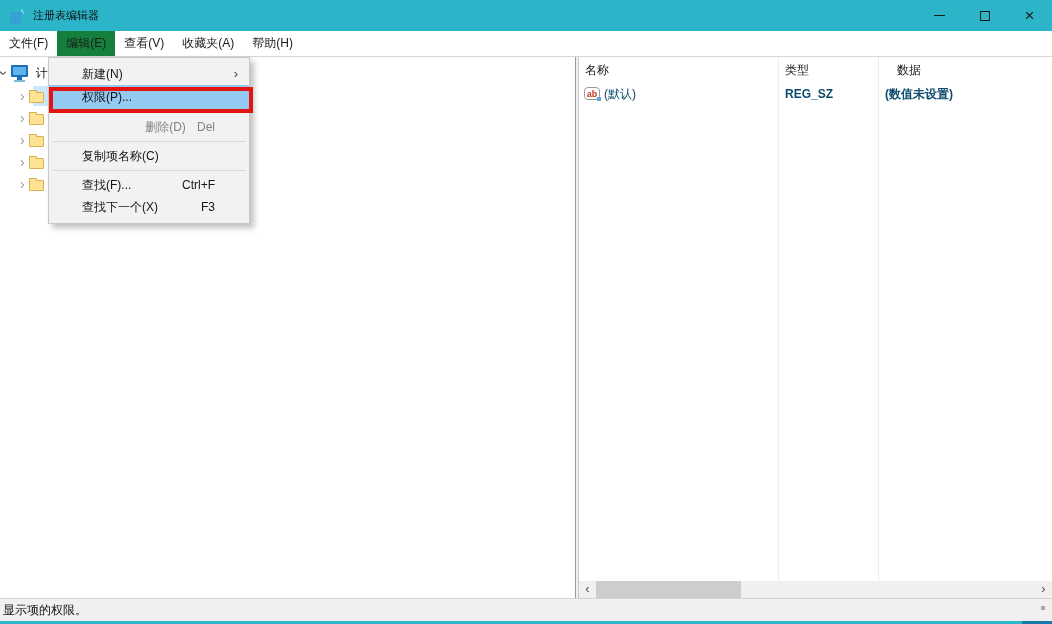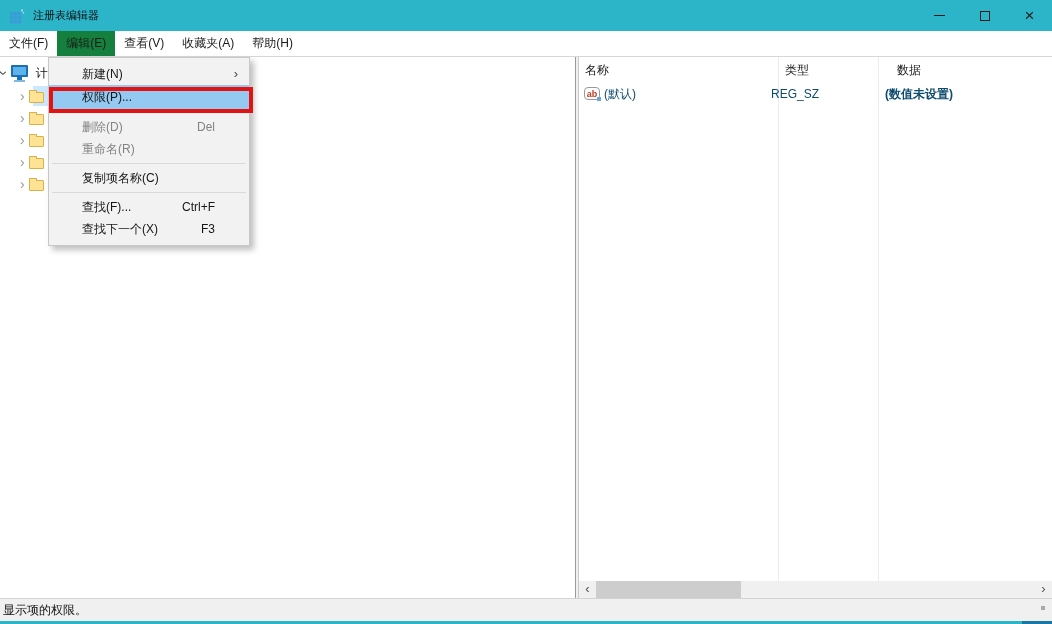--- a/index.html
+++ b/index.html
@@ -38,38 +38,38 @@
   .computer-icon::before { content:""; position:absolute; left:1px; bottom:-7px; width:11px; height:2px; background:#7fb9dd; }
   .tree-label { margin-left:4px; color:#111; }
   .folder-icon { width:15px; height:11px; background:#ffe394; border:1px solid #d8b04e; border-radius:1px; position:relative; margin-left:4px; margin-top:2px; }
   .folder-icon::before { content:""; position:absolute; top:-3px; left:-1px; width:6px; height:2px; background:#ffe394; border:1px solid #d8b04e; border-bottom:none; border-radius:1px 1px 0 0; }
   .tree-selection { position:absolute; left:33px; top:29px; width:160px; height:20px; background:#cce8ff; }
 
   
   .dropdown { position:absolute; left:48px; top:57px; width:202px; background:#f2f2f2; border:1px solid #c8c8c8; box-shadow:4px 4px 6px rgba(0,0,0,0.25); z-index:10; padding:5px 0; }
   .menu-item { position:relative; height:22px; line-height:22px; padding-left:33px; color:#151515; }
   .menu-item.highlight { height:24px; line-height:24px; background:#94c9f2; }
-  .menu-item.disabled { color:#838383; }
+  .menu-item.disabled { color:#838383;text-align:center; }
   .mi-shortcut { position:absolute; right:34px; top:0; }
   .mi-arrow { position:absolute; right:11px; top:0; color:#444; font-size:13px; }
   .mi-arrow::after { content:"\203A"; }
   .menu-sep { height:1px; background:#d9d9d9; margin:3px 3px; }
 
   
   .red-box { position:absolute; left:49px; top:87px; width:204px; height:26px; border:4px solid #e11313; z-index:20; }
 
   
   .col-line { position:absolute; top:0; width:1px; height:524px; background:#e7edf3; }
   .col-line.c1 { left:199px; } .col-line.c2 { left:299px; }
   .list-header { position:absolute; top:0; left:0; width:473px; height:26px; }
   .hdr-cell { position:absolute; top:0; height:26px; line-height:26px; color:#1a1a1a; }
   .hdr-name { left:6px; } .hdr-type { left:206px; } .hdr-data { left:306px;margin-left:12px; }
   .list-row { position:absolute; top:26px; left:0; width:473px; height:22px; }
   .cell { position:absolute; top:0; height:22px; line-height:22px; color:#0c4a6e; }
-  .cell-name { left:25px; } .cell-type { left:192px; } .cell-data { left:306px;font-weight:bold; }
+  .cell-name { left:25px; } .cell-type { left:206px;font-weight:bold; } .cell-data { left:306px;font-weight:bold; }
   .regsz-icon { position:absolute; left:5px; top:4px; width:16px; height:13px; border:1px solid #9a9a9a; border-radius:4px; background:#fff; color:#c3371f; font-size:9px; font-weight:bold; text-align:center; line-height:12px; }
   .regsz-icon::after { content:""; position:absolute; right:-2px; bottom:-2px; width:4px; height:4px; background:#6aa7d8; }
 
   
   .hscroll { position:absolute; left:0; bottom:0; width:473px; height:17px; background:#f0f0f0; }
   .hs-arrow { position:absolute; top:0; width:17px; height:17px; color:#505050; font-size:13px; text-align:center; line-height:16px; }
   .hs-left { left:0; } .hs-right { right:0; }
   .hs-thumb { position:absolute; left:17px; top:0; width:145px; height:17px; background:#cdcdcd; }
 
   
@@ -177,23 +177,20 @@
       <span class="mi-arrow"></span>
     </div>
     <div class="menu-item highlight">
       <span>权限(P)...</span>
     </div>
     <div class="menu-sep"></div>
     <div class="menu-item disabled">
       <span>删除(D)</span>
       <span class="mi-shortcut">Del</span>
     </div>
-    <div class="menu-item disabled">
-      <span>重命名(R)</span>
-    </div>
     <div class="menu-sep"></div>
     <div class="menu-item">
       <span>复制项名称(C)</span>
     </div>
     <div class="menu-sep"></div>
     <div class="menu-item">
       <span>查找(F)...</span>
       <span class="mi-shortcut">Ctrl+F</span>
     </div>
     <div class="menu-item">

